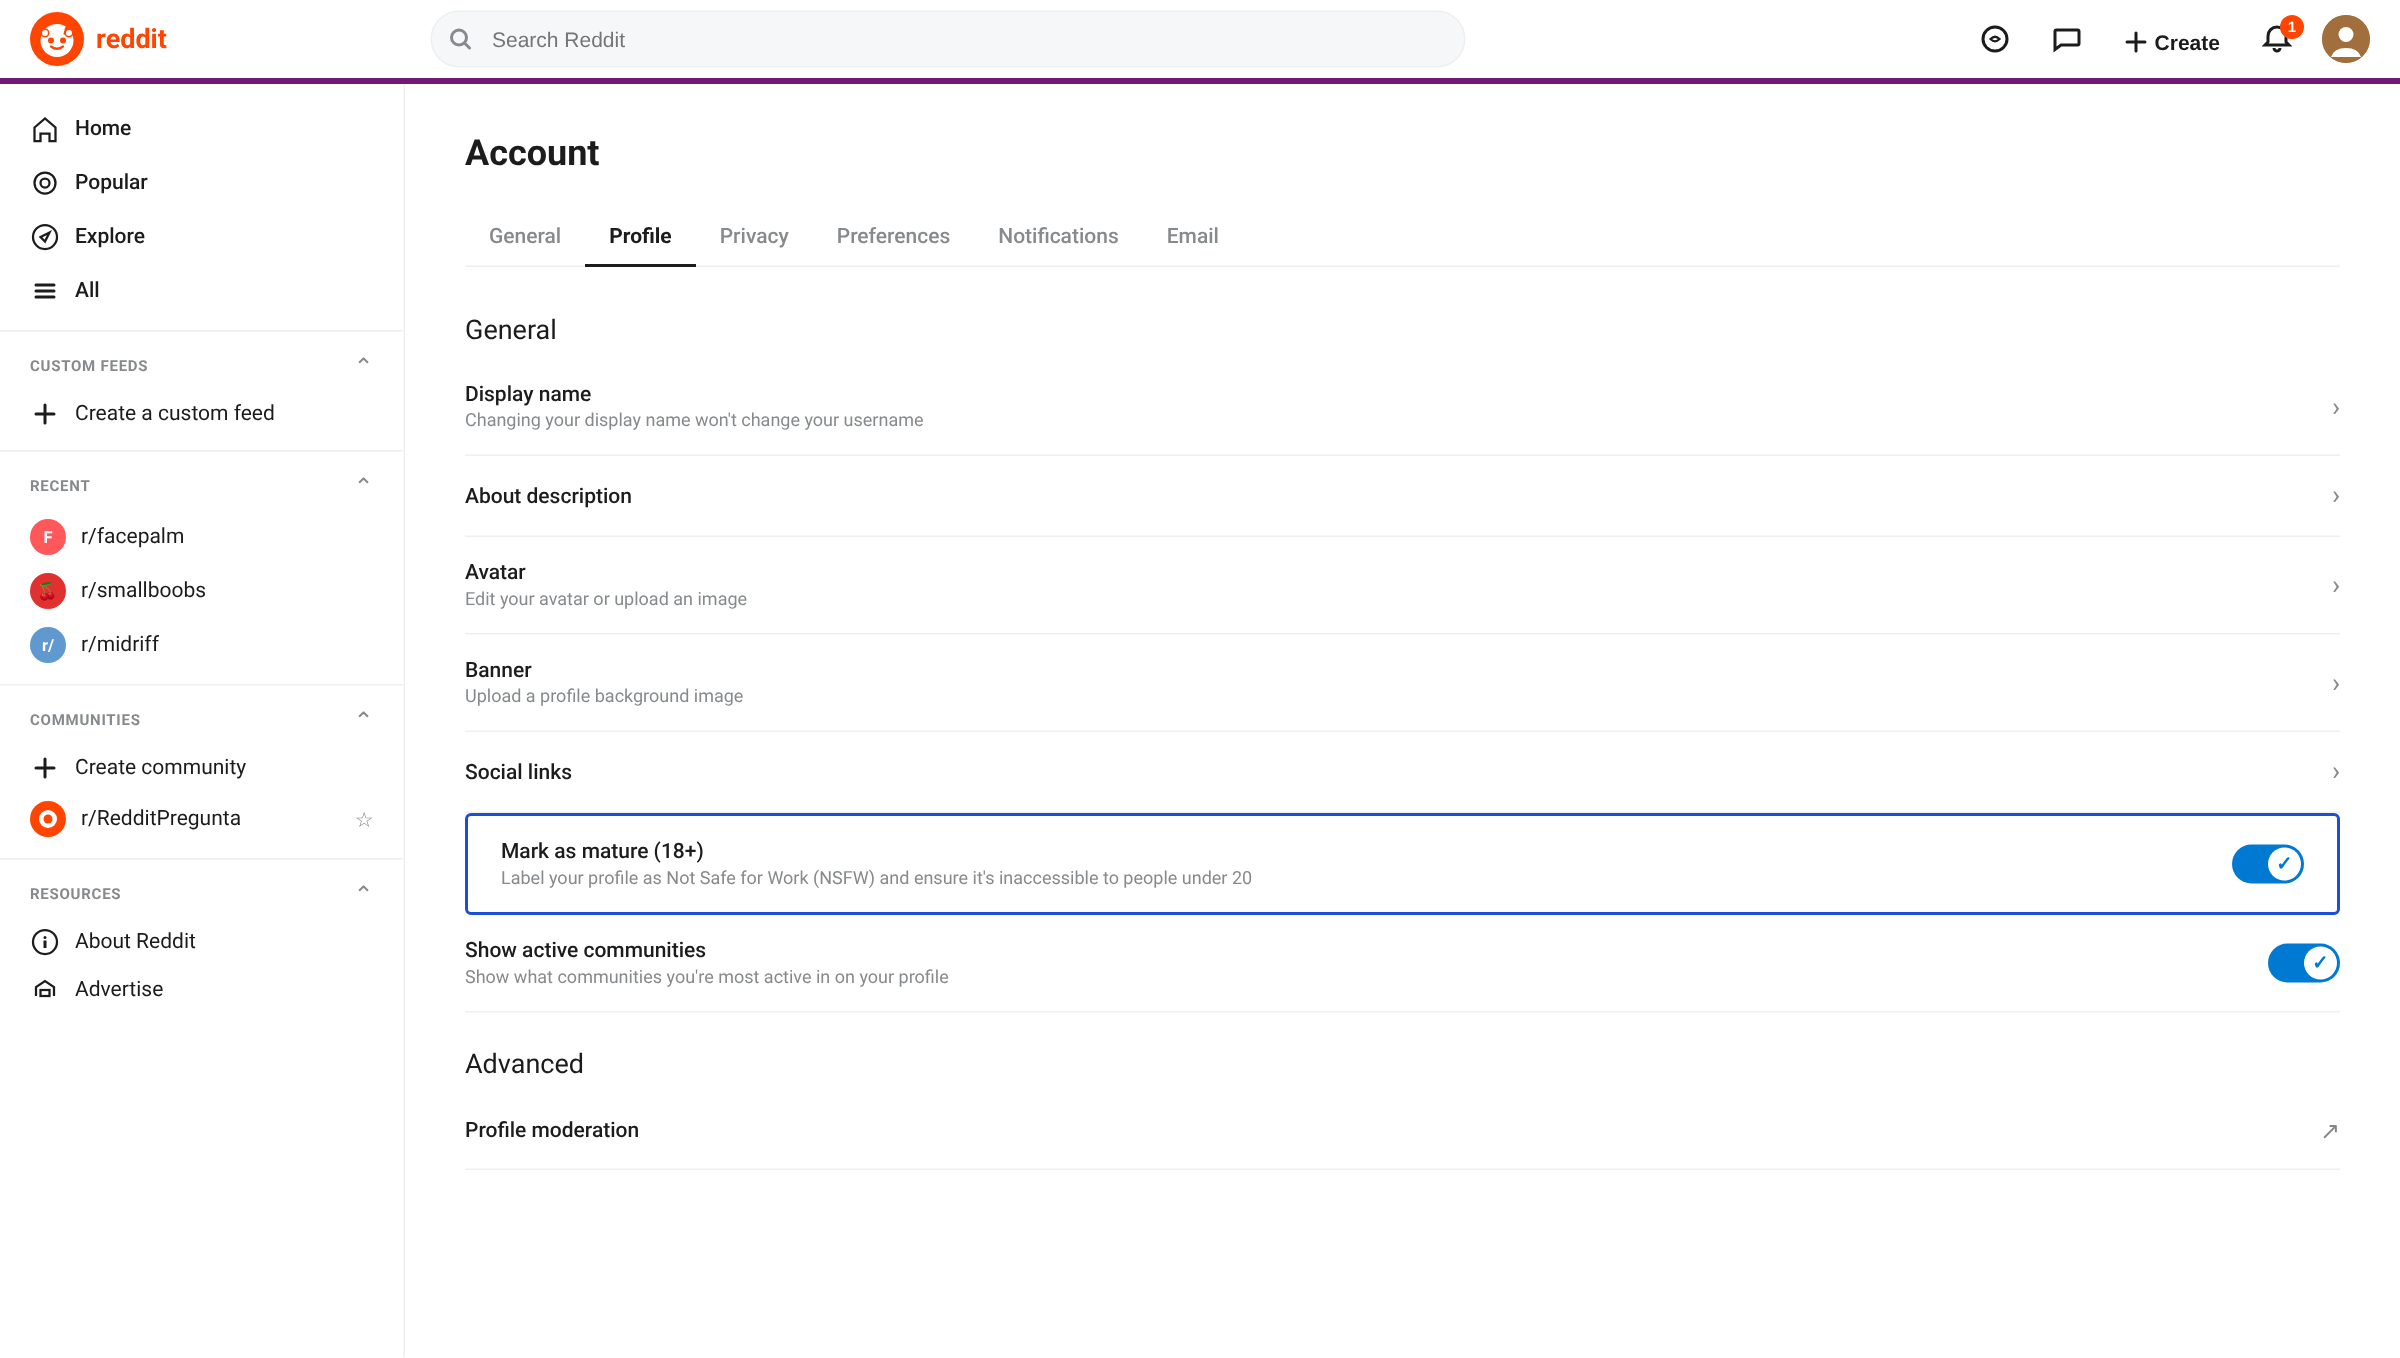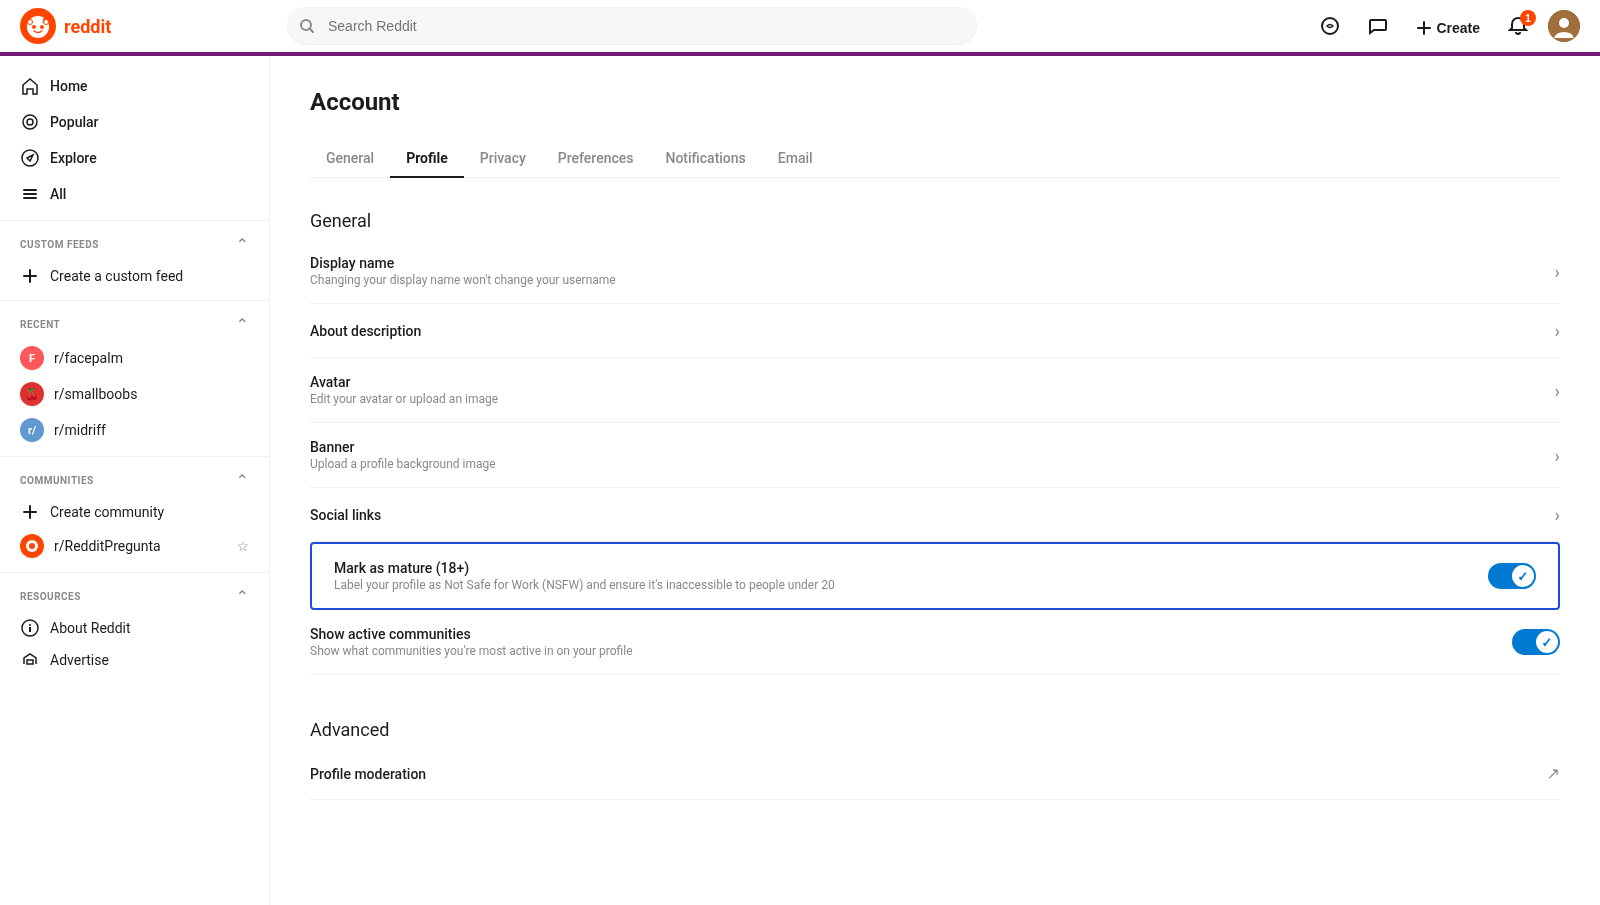--- a/index.html
+++ b/index.html
@@ -55,21 +55,21 @@
     .settings-row-arrow { color: #878a8c; font-size: 18px; }
 
     
     .settings-row.highlighted { border: 2px solid #1d4ed8; border-radius: 4px; padding: 16px 22px; margin: 0; }
 
     
     .toggle { width: 48px; height: 26px; background: #0079d3; border-radius: 13px; position: relative; cursor: pointer; flex-shrink: 0; display: flex; align-items: center; }
     .toggle-knob { width: 22px; height: 22px; background: #fff; border-radius: 50%; position: absolute; right: 2px; transition: left 0.2s; display: flex; align-items: center; justify-content: center; }
     .toggle-check { color: #0079d3; font-size: 13px; font-weight: 700; }
 
-    .advanced-section { margin-top: 44px; }
+    .advanced-section { margin-top: 24px; }
 
     
     svg { display: block; }
   </style>
 </head>
 <body>
 
 <header class="header">
   <div class="logo">
     <svg class="logo-icon" viewBox="0 0 36 36">

